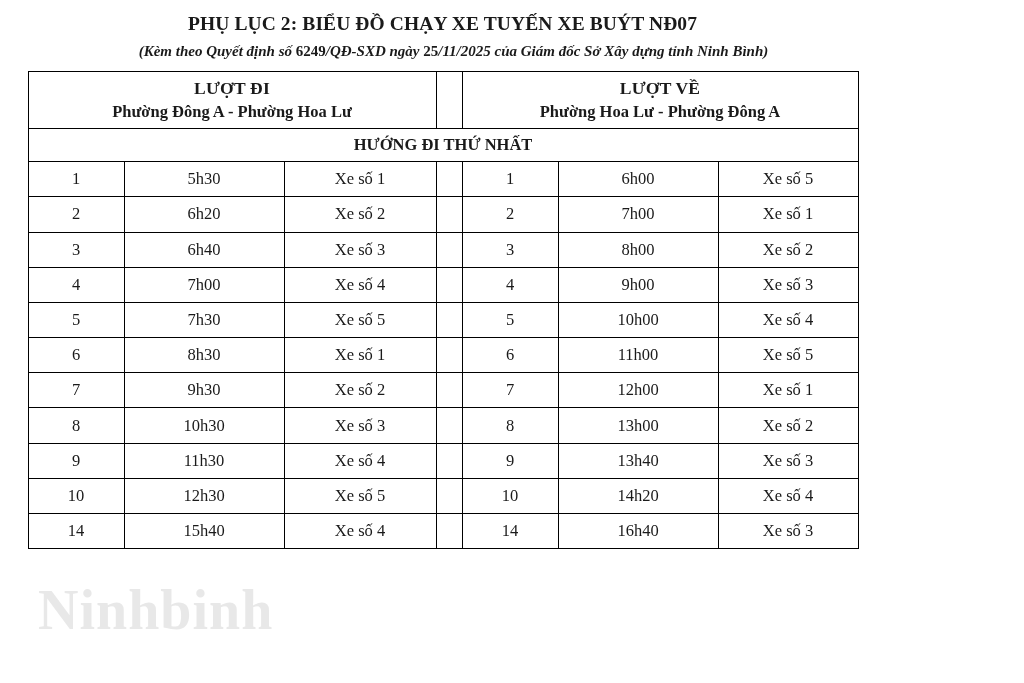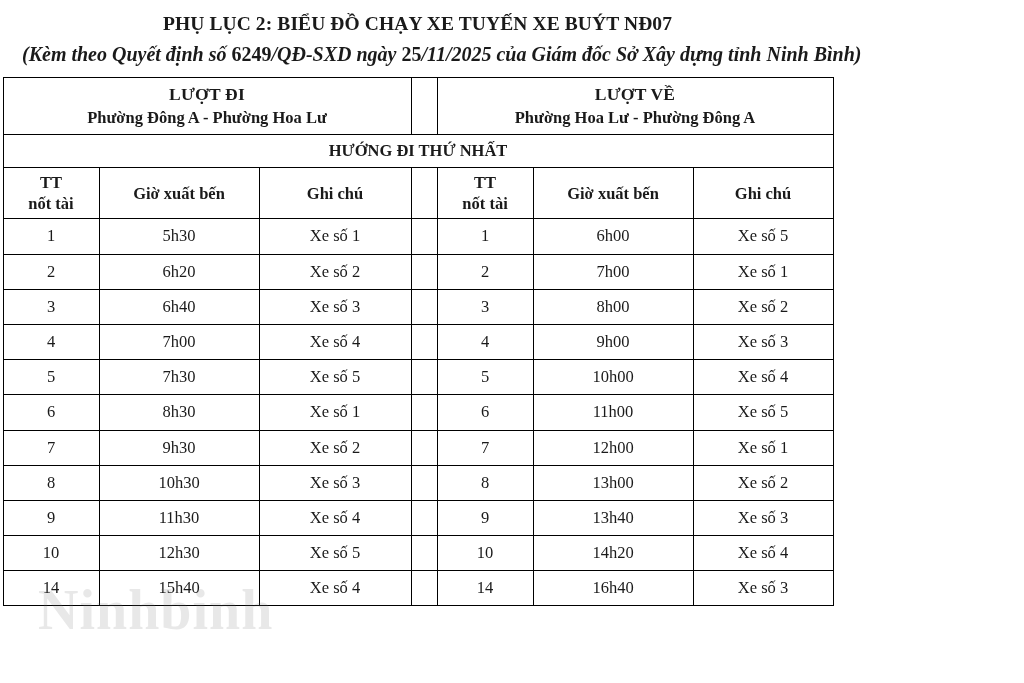--- a/index.html
+++ b/index.html
@@ -13,35 +13,36 @@
     font-family: "Liberation Serif", serif;
     color: #1a1a1a;
     position: relative;
     overflow: hidden;
   }
 
   .page {
     width: 835px;
     height: 683px;
     position: relative;
+    padding-left: 25px;
   }
 
   
   .title-block {
     padding-top: 12px;
     text-align: center;
   }
   .doc-title {
     font-size: 19.5px;
     font-weight: bold;
     letter-spacing: .1px;
     line-height: 1.25;
   }
   .doc-subtitle {
-    font-size: 20px;
+    font-size: 15px;
     font-style: italic;
     font-weight: bold;
     margin-top: 6px;
     line-height: 1.25;
     white-space: nowrap;
     margin-left: 22px;
   }
   .doc-subtitle .upright {
     font-style: normal;
     font-weight: bold;
@@ -153,35 +154,20 @@
           </th>
           <th class="gap-cell"></th>
           <th class="dir-head" colspan="3">
             <div class="dir-title">LƯỢT VỀ</div>
             <div class="dir-route">Phường Hoa Lư - Phường Đông A</div>
           </th>
         </tr>
         <tr>
           <th class="hdr-main" colspan="7">HƯỚNG ĐI THỨ NHẤT</th>
         </tr>
-        <tr>
-          <th class="col-head">
-            <div>TT</div>
-            <div>nốt tài</div>
-          </th>
-          <th class="col-head">Giờ xuất bến</th>
-          <th class="col-head">Ghi chú</th>
-          <th class="gap-cell"></th>
-          <th class="col-head">
-            <div>TT</div>
-            <div>nốt tài</div>
-          </th>
-          <th class="col-head">Giờ xuất bến</th>
-          <th class="col-head">Ghi chú</th>
-        </tr>
       </thead>
       <tbody>
         <tr class="data-row">
           <td>1</td>
           <td>5h30</td>
           <td class="cell-note">Xe số 1</td>
           <td class="gap-cell"></td>
           <td>1</td>
           <td>6h00</td>
           <td class="cell-note">Xe số 5</td>

